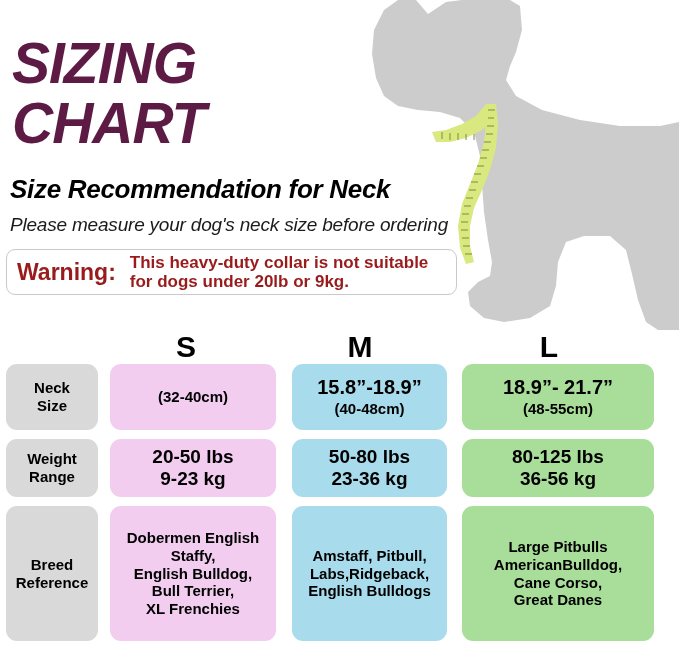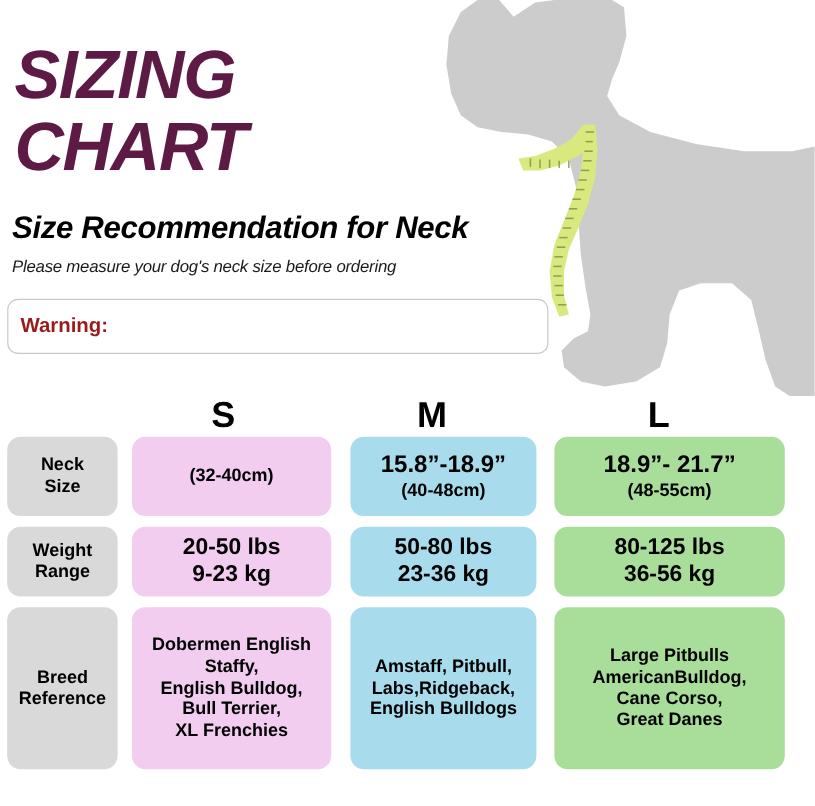--- a/index.html
+++ b/index.html
@@ -28,38 +28,38 @@
 
   .subtitle{
     position:absolute;left:10px;top:174px;
     font-size:26px;font-weight:bold;font-style:italic;
     color:#000000;letter-spacing:-0.3px;
     white-space:nowrap;
   }
 
   .measure-note{
     position:absolute;left:10px;top:214px;
-    font-size:14px;font-style:italic;
+    font-size:19px;font-style:italic;
     color:#1b1b1b;letter-spacing:-0.2px;
     white-space:nowrap;
   }
 
   
   .warning-box{
     position:absolute;left:6px;top:249px;
     width:451px;height:46px;
     border:1px solid #c9c9c9;
     border-radius:9px;
     background:#ffffff;
     display:flex;align-items:center;
     box-sizing:border-box;
     padding:0 10px;
   }
   .warning-label{
-    font-size:17px;font-weight:bold;
+    font-size:23px;font-weight:bold;
     color:#991b1b;white-space:nowrap;
     margin-right:14px;
   }
   .warning-text{
     font-size:17px;font-weight:bold;
     color:#991b1b;line-height:1.12;
   }
 
   
   .table{position:absolute;left:0;top:330px;width:679px;}
@@ -231,20 +231,24 @@
   <div class="title-block">
     <div class="title-line">SIZING</div>
     <div class="title-line second">CHART</div>
   </div>
 
   <div class="subtitle">Size Recommendation for Neck</div>
   <div class="measure-note">Please measure your dog's neck size before ordering</div>
 
   <div class="warning-box">
     <div class="warning-label">Warning:</div>
+    <div class="warning-text">
+      <span>This heavy-duty collar is not suitable</span><br>
+      <span>for dogs under 20lb or 9kg.</span>
+    </div>
   </div>
 
   <div class="table">
 
     <div class="hdr-row">
       <div class="hdr-letter hdr-s">S</div>
       <div class="hdr-letter hdr-m">M</div>
       <div class="hdr-letter hdr-l">L</div>
     </div>
 

